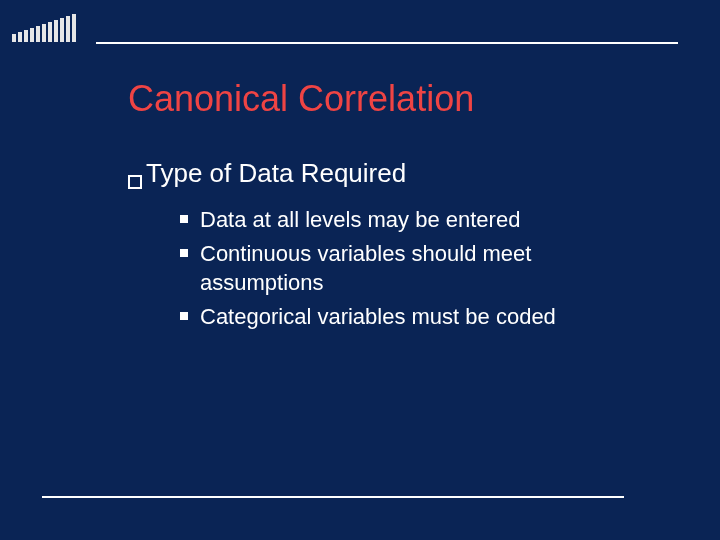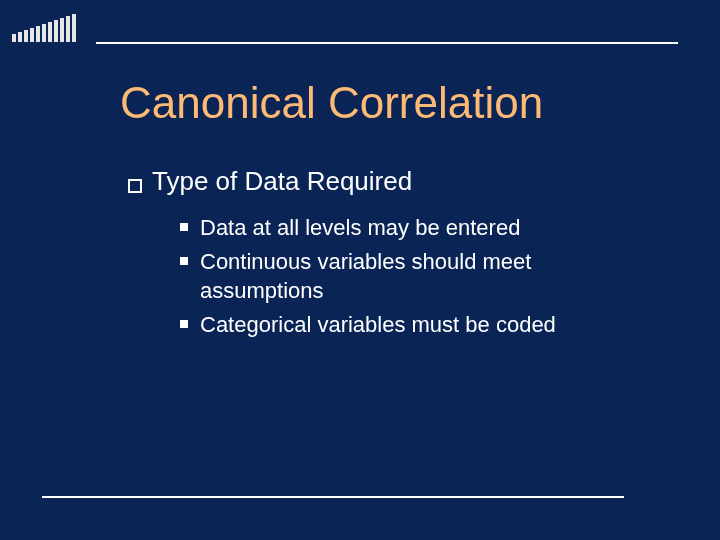--- a/index.html
+++ b/index.html
@@ -51,29 +51,30 @@
     height: 2px;
     background: #ffffff;
   }
   .content {
     position: absolute;
     top: 78px;
     left: 120px;
     right: 60px;
   }
   .title {
-    font-size: 44px;
+    font-size: 36px;
     font-weight: 400;
-    color: #fdba74;
+    color: #ef4444;
     margin-bottom: 38px;
+    margin-left: 8px;
   }
   .level1 {
     display: flex;
-    align-items: center;
-    gap: 10px;
+    align-items: flex-end;
+    gap: 4px;
     font-size: 26px;
     margin-left: 8px;
     margin-bottom: 16px;
   }
   .bullet-square-outline {
     width: 14px;
     height: 14px;
     border: 2px solid #ffffff;
     margin-top: 8px;
     flex-shrink: 0;

